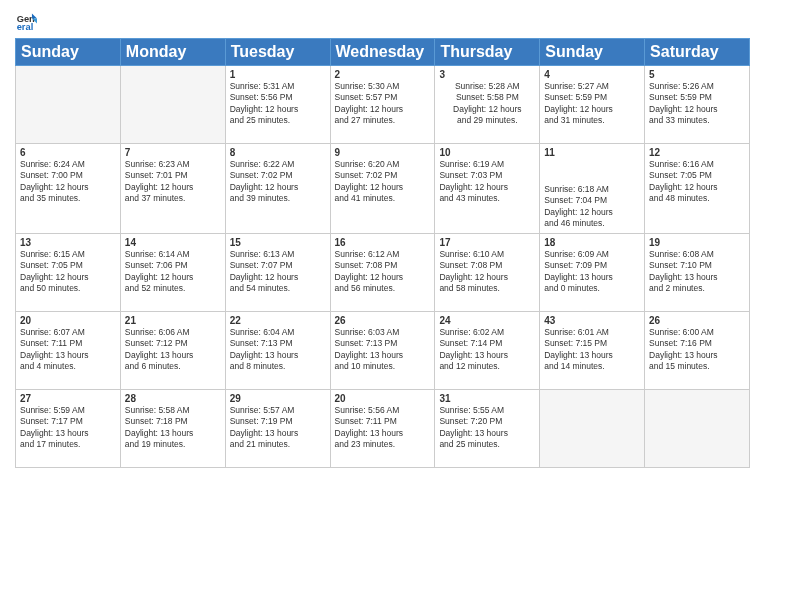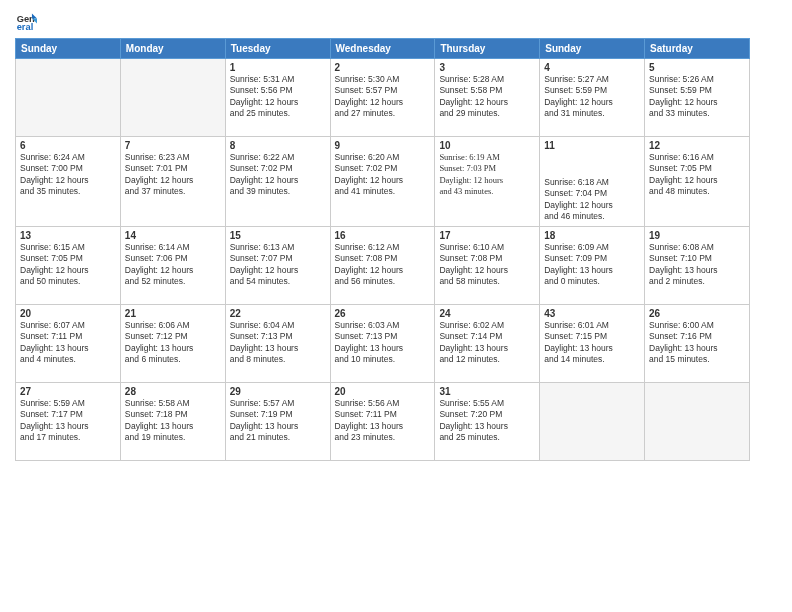--- a/index.html
+++ b/index.html
@@ -52,21 +52,21 @@
       color: #444;
     }
     .calendar-table {
       width: 100%;
       border-collapse: collapse;
       table-layout: fixed;
     }
     .calendar-table th {
       background: #3a7abf;
       color: #fff;
-      font-size: 10px;
+      font-size: 16px;
       font-weight: bold;
       padding: 4px 5px;
       text-align: left;
       border: 1px solid #5a9ad5;
     }
     .calendar-table td {
       border: 1px solid #ccc;
       vertical-align: top;
       padding: 3px 4px;
       font-size: 9px;
@@ -140,21 +140,21 @@
           </td>
           <td>
             <span class="day-number">2</span>
             <div class="day-info" style="white-space: pre-line;">Sunrise: 5:30 AM
 Sunset: 5:57 PM
 Daylight: 12 hours
 and 27 minutes.</div>
           </td>
           <td>
             <span class="day-number">3</span>
-            <div class="day-info" style="white-space: pre-line;">Sunrise: 5:28 AM
+            <div class="day-info" style="white-space: pre-line; text-align: center;">Sunrise: 5:28 AM
 Sunset: 5:58 PM
 Daylight: 12 hours
 and 29 minutes.</div>
           </td>
           <td>
             <span class="day-number">4</span>
             <div class="day-info" style="white-space: pre-line;">Sunrise: 5:27 AM
 Sunset: 5:59 PM
 Daylight: 12 hours
 and 31 minutes.</div>
@@ -191,21 +191,21 @@
           </td>
           <td>
             <span class="day-number">9</span>
             <div class="day-info" style="white-space: pre-line;">Sunrise: 6:20 AM
 Sunset: 7:02 PM
 Daylight: 12 hours
 and 41 minutes.</div>
           </td>
           <td>
             <span class="day-number">10</span>
-            <div class="day-info" style="white-space: pre-line; font-family: Liberation Serif, serif;">Sunrise: 6:19 AM
+            <div class="day-info" style="white-space: pre-line;">Sunrise: 6:19 AM
 Sunset: 7:03 PM
 Daylight: 12 hours
 and 43 minutes.</div>
           </td>
           <td>
             <span class="day-number">11</span>
             <div class="day-info" style="white-space: pre-line; margin-top: 26px;">Sunrise: 6:18 AM
 Sunset: 7:04 PM
 Daylight: 12 hours
 and 46 minutes.</div>

